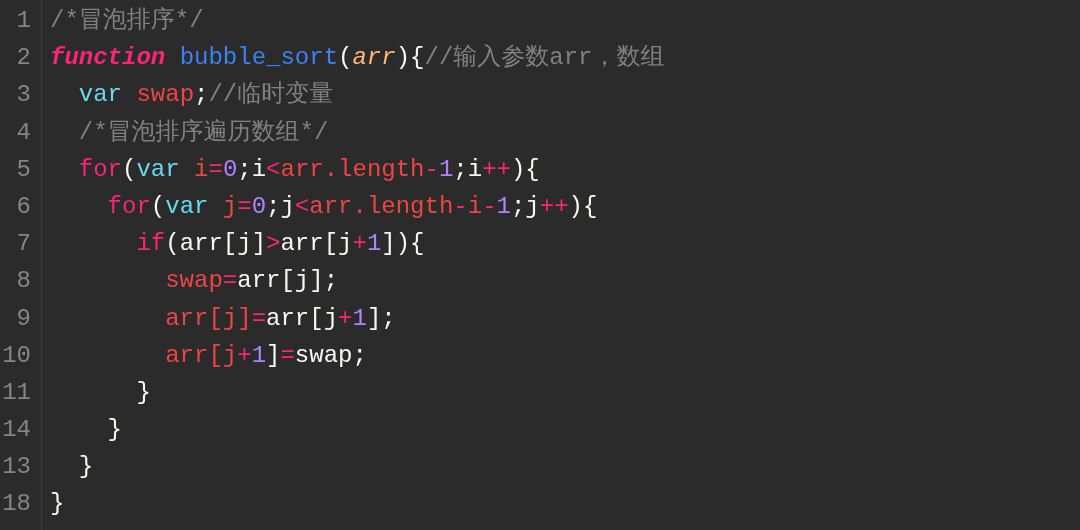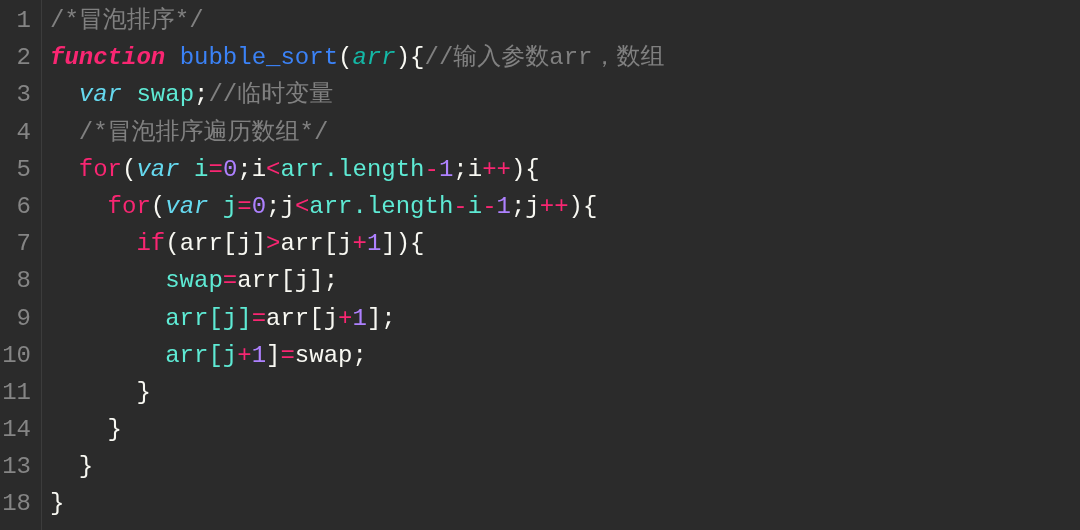--- a/index.html
+++ b/index.html
@@ -38,26 +38,26 @@
       white-space: pre;
       flex: 1;
     }
     .code-line {
       display: block;
     }
     .tok-comment { color: #808080; }
     .tok-keyword { color: #f92672; font-style: italic; font-weight: bold; }
     .tok-keyword-ctrl { color: #f92672; }
     .tok-funcname { color: #3b82f6; }
-    .tok-param { color: #14b8a6; font-style: italic; }
-    .tok-var { color: #66d9ef; font-style: italic; }
+    .tok-param { color: #fdba74; font-style: italic; }
+    .tok-var { color: #66d9ef; }
     .tok-num { color: #ae81ff; }
     .tok-op { color: #f92672; }
     .tok-punct { color: #f8f8f2; }
-    .tok-ident { color: #5eead4; }
+    .tok-ident { color: #ef4444; }
   </style>
 </head>
 <body>
 
 <div class="editor">
   <div class="gutter" id="gutter">
       <span class="ln">1</span>
       <span class="ln">2</span>
       <span class="ln">3</span>
       <span class="ln">4</span>

